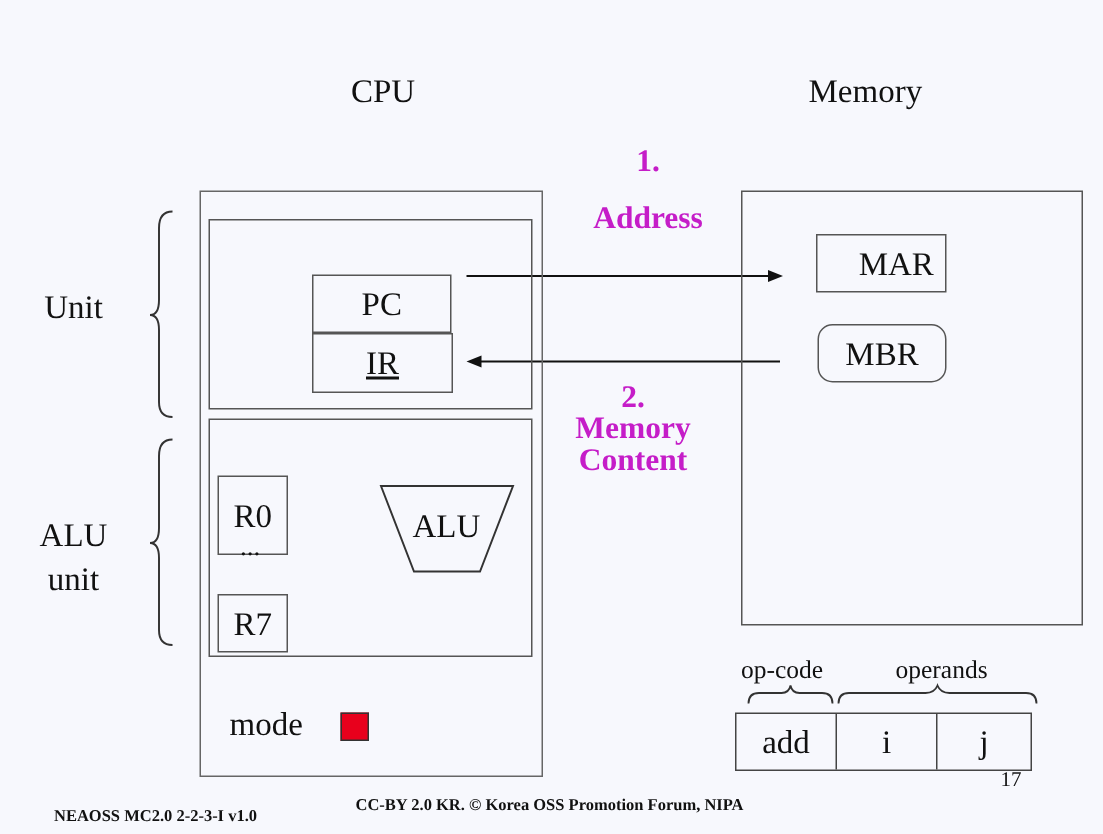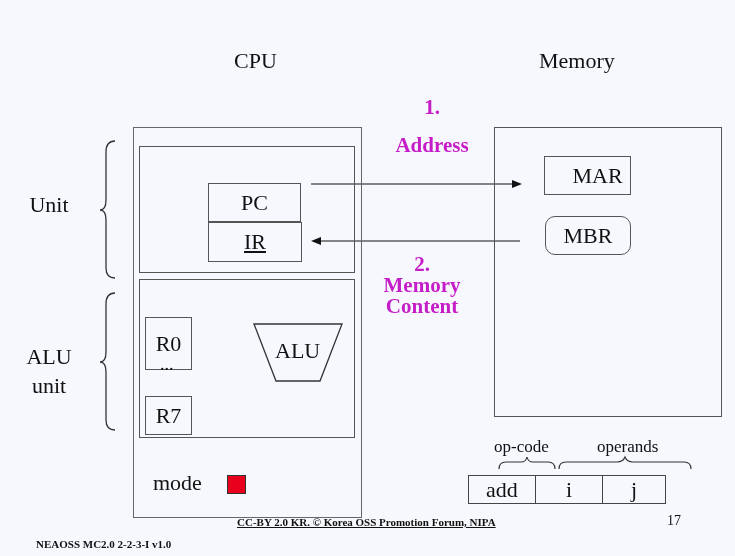--- a/index.html
+++ b/index.html
@@ -63,21 +63,21 @@
   <div style="margin-top:17px;">Address</div>
 </div>
 <div class="mag" style="left:370px;top:254px;width:104px;font-size:21px;">
   <div>2.</div>
   <div>Memory</div>
   <div>Content</div>
 </div>
 
 <div class="abs" style="left:494px;top:437px;font-size:17px;">op-code</div>
 <div class="abs" style="left:597px;top:437px;font-size:17px;">operands</div>
-<div class="abs" style="left:468px;top:475px;width:198px;height:29px;display:flex;border:1.5px solid #444;box-sizing:border-box;justify-content:flex-end;">
+<div class="abs" style="left:490px;top:475px;width:198px;height:39px;display:flex;border:1.5px solid #444;box-sizing:border-box;justify-content:flex-end;">
   <div style="width:66px;border-right:1.5px solid #444;display:flex;align-items:center;justify-content:center;font-size:22px;">add</div>
   <div style="width:66px;border-right:1.5px solid #444;display:flex;align-items:center;justify-content:center;font-size:22px;">i</div>
   <div style="flex:1;display:flex;align-items:center;justify-content:center;font-size:22px;">j</div>
 </div>
 
 <div class="abs" style="left:667px;top:513px;font-size:14px;">17</div>
 <div class="foot" style="left:4px;top:538px;margin-left:32px;">NEAOSS MC2.0 2-2-3-I v1.0</div>
-<div class="foot" style="left:237px;top:516px;text-decoration:underline;">CC-BY 2.0 KR. © Korea OSS Promotion Forum, NIPA</div>
+<div class="foot" style="left:237px;top:531px;">CC-BY 2.0 KR. © Korea OSS Promotion Forum, NIPA</div>
 
 </body></html>

